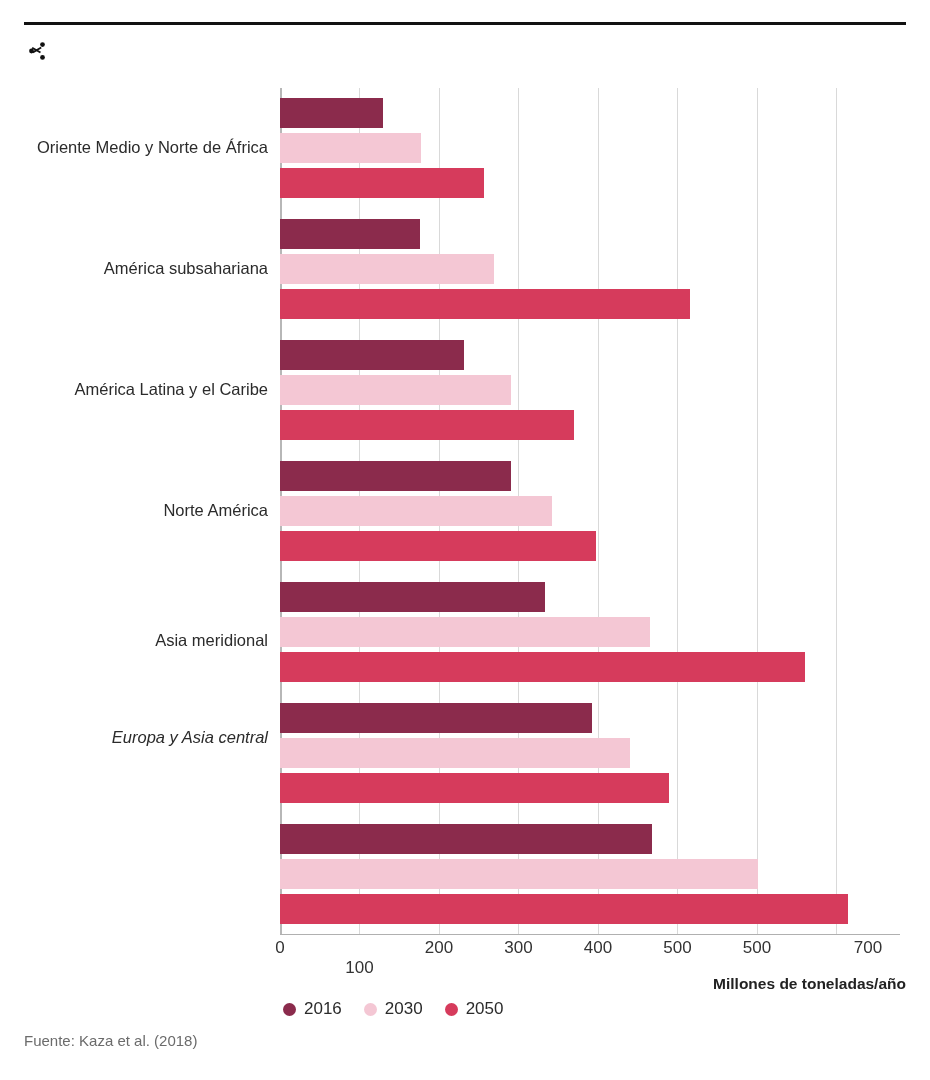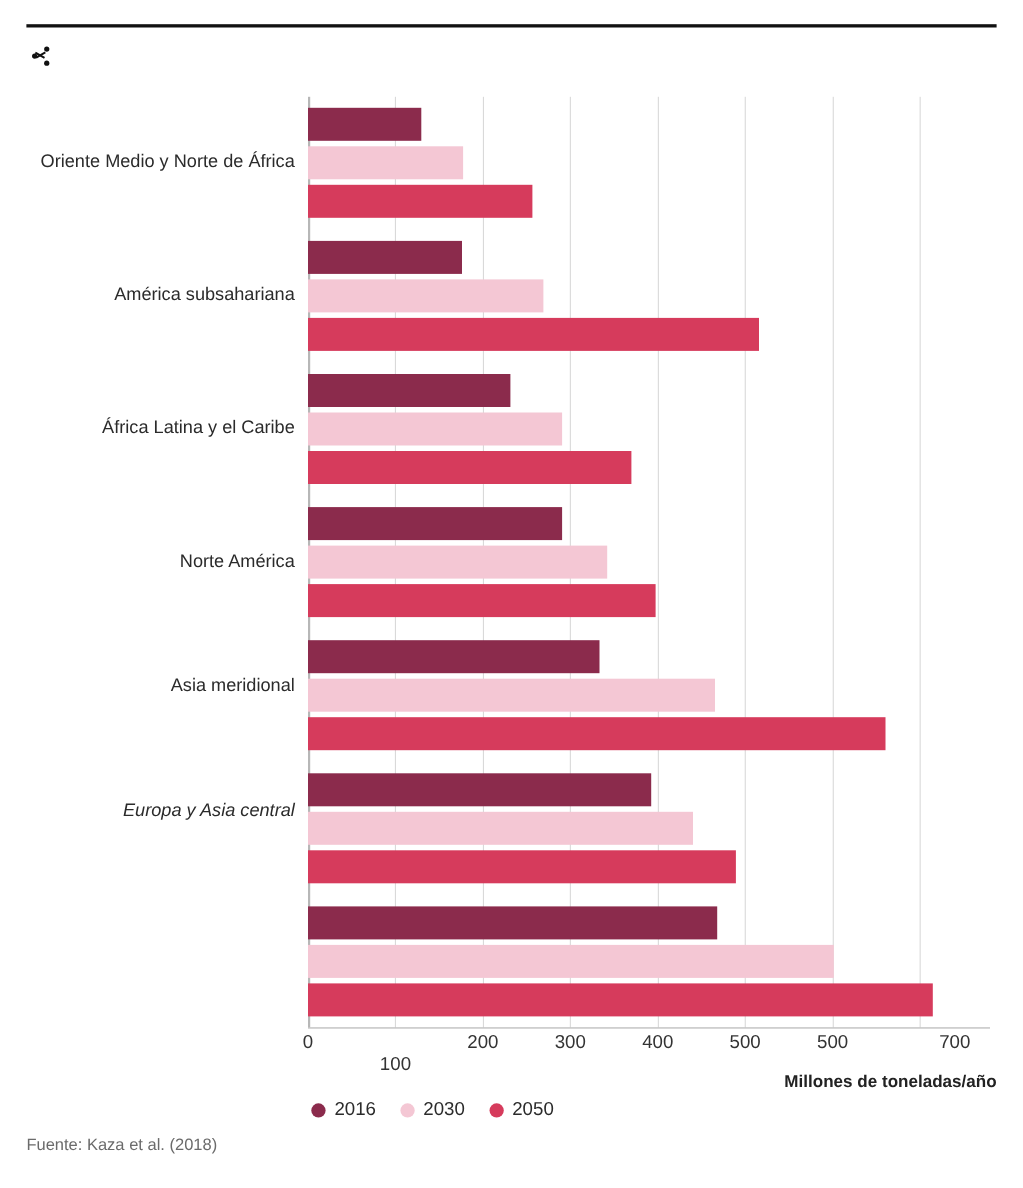--- a/index.html
+++ b/index.html
@@ -204,23 +204,23 @@
           <rect x="7.2" y="7.6" width="10.5" height="2" transform="rotate(30 7.2 7.6)"></rect>
           <rect x="7.0" y="12.6" width="10.5" height="2" transform="rotate(-30 7.0 12.6)"></rect>
         </g>
       </svg>
     </div>
   </div>
 
   <div class="cat-labels">
       <div class="cat-label" style="top: 50.4286px;">Oriente Medio y Norte de África</div>
       <div class="cat-label" style="top: 171.286px;">América subsahariana</div>
-      <div class="cat-label" style="top: 292.143px;">África Latina y el Caribe</div>
+      <div class="cat-label" style="top: 292.143px;">América Latina y el Caribe</div>
       <div class="cat-label" style="top: 413px;">Norte América</div>
-      <div class="cat-label" style="top: 526px; margin-left: 12px;">Asia meridional</div>
+      <div class="cat-label" style="top: 543px; margin-left: 12px;">Asia meridional</div>
       <div class="cat-label" style="top: 640px; font-style: italic;">Europa y Asia central</div>
     </div>
 
   <div class="plot-area">
     <div class="gridlines">
         <div class="gridline axis0" style="left: 0px;"></div>
         <div class="gridline" style="left: 79.4872px;"></div>
         <div class="gridline" style="left: 158.974px;"></div>
         <div class="gridline" style="left: 238.462px;"></div>
         <div class="gridline" style="left: 317.949px;"></div>

